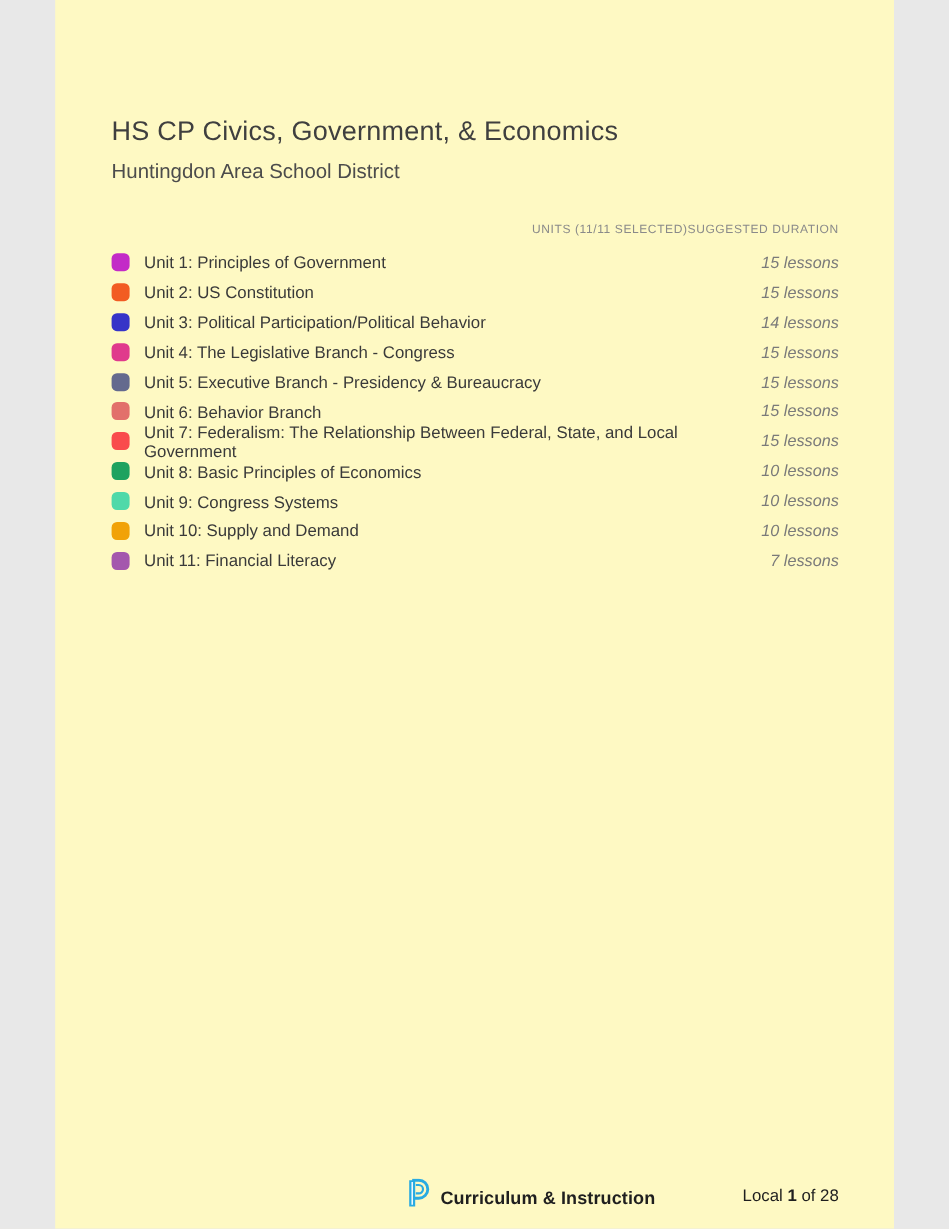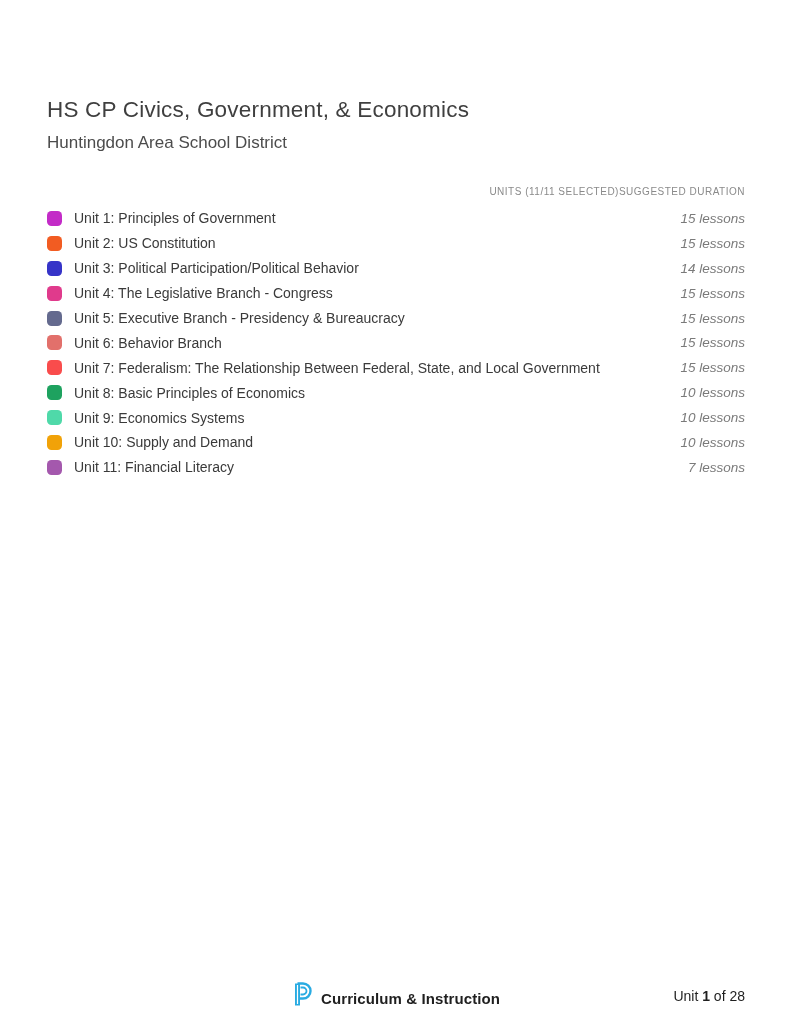--- a/index.html
+++ b/index.html
@@ -1,24 +1,24 @@
 <!DOCTYPE html>
 <html><head>
 <meta charset="utf-8">
 <style>
   * { margin: 0; padding: 0; box-sizing: border-box; }
   html, body { background: #e8e8e8; }
   body { font-family: "Liberation Sans", sans-serif; }
 
   .page {
     position: relative;
-    width: 791px;
+    width: 699px;
     height: 1024px;
     margin: 0 auto;
-    background: #ffffff;
+    background: #fef9c3;
     overflow: hidden;
   }
 
   .doc-title {
     position: absolute;
     left: 47px;
     top: 97px;
     font-size: 22.5px;
     font-weight: 400;
     color: #3f3f3f;
@@ -157,21 +157,21 @@
           <span class="unit-label">Unit 7: Federalism: The Relationship Between Federal, State, and Local Government</span>
           <span class="unit-duration">15 lessons</span>
         </div>
         <div class="unit-row">
           <span class="unit-swatch" style="background: rgb(30, 162, 95);"></span>
           <span class="unit-label">Unit 8: Basic Principles of Economics</span>
           <span class="unit-duration">10 lessons</span>
         </div>
         <div class="unit-row">
           <span class="unit-swatch" style="background: rgb(79, 217, 169);"></span>
-          <span class="unit-label">Unit 9: Economics Systems</span>
+          <span class="unit-label">Unit 9: Congress Systems</span>
           <span class="unit-duration">10 lessons</span>
         </div>
         <div class="unit-row">
           <span class="unit-swatch" style="background: rgb(241, 162, 8);"></span>
           <span class="unit-label">Unit 10: Supply and Demand</span>
           <span class="unit-duration">10 lessons</span>
         </div>
         <div class="unit-row">
           <span class="unit-swatch" style="background: rgb(164, 88, 173);"></span>
           <span class="unit-label">Unit 11: Financial Literacy</span>
@@ -185,15 +185,15 @@
       <g fill="none" stroke="#29abe2">
         <path d="M3.5 1.5 V23.5" stroke-width="5"></path>
         <path d="M3.5 1.5 H9 A7.5 7.5 0 0 1 9 16.5 H3.5" stroke-width="2.4"></path>
         <path d="M6.5 5.5 H9 A3.5 3.5 0 0 1 9 12.5 H6.5" stroke-width="1.8"></path>
       </g>
       <path d="M3.5 3 V22" stroke="#ffffff" stroke-width="1.2" fill="none"></path>
     </svg>
     <span class="brand-text">Curriculum &amp; Instruction</span>
   </div>
 
-  <div class="footer-page"><span>Unit </span><span class="page-num">1</span><span> of 28</span></div>
+  <div class="footer-page"><span>Local </span><span class="page-num">1</span><span> of 28</span></div>
 
 </div>
 
 </body></html>

